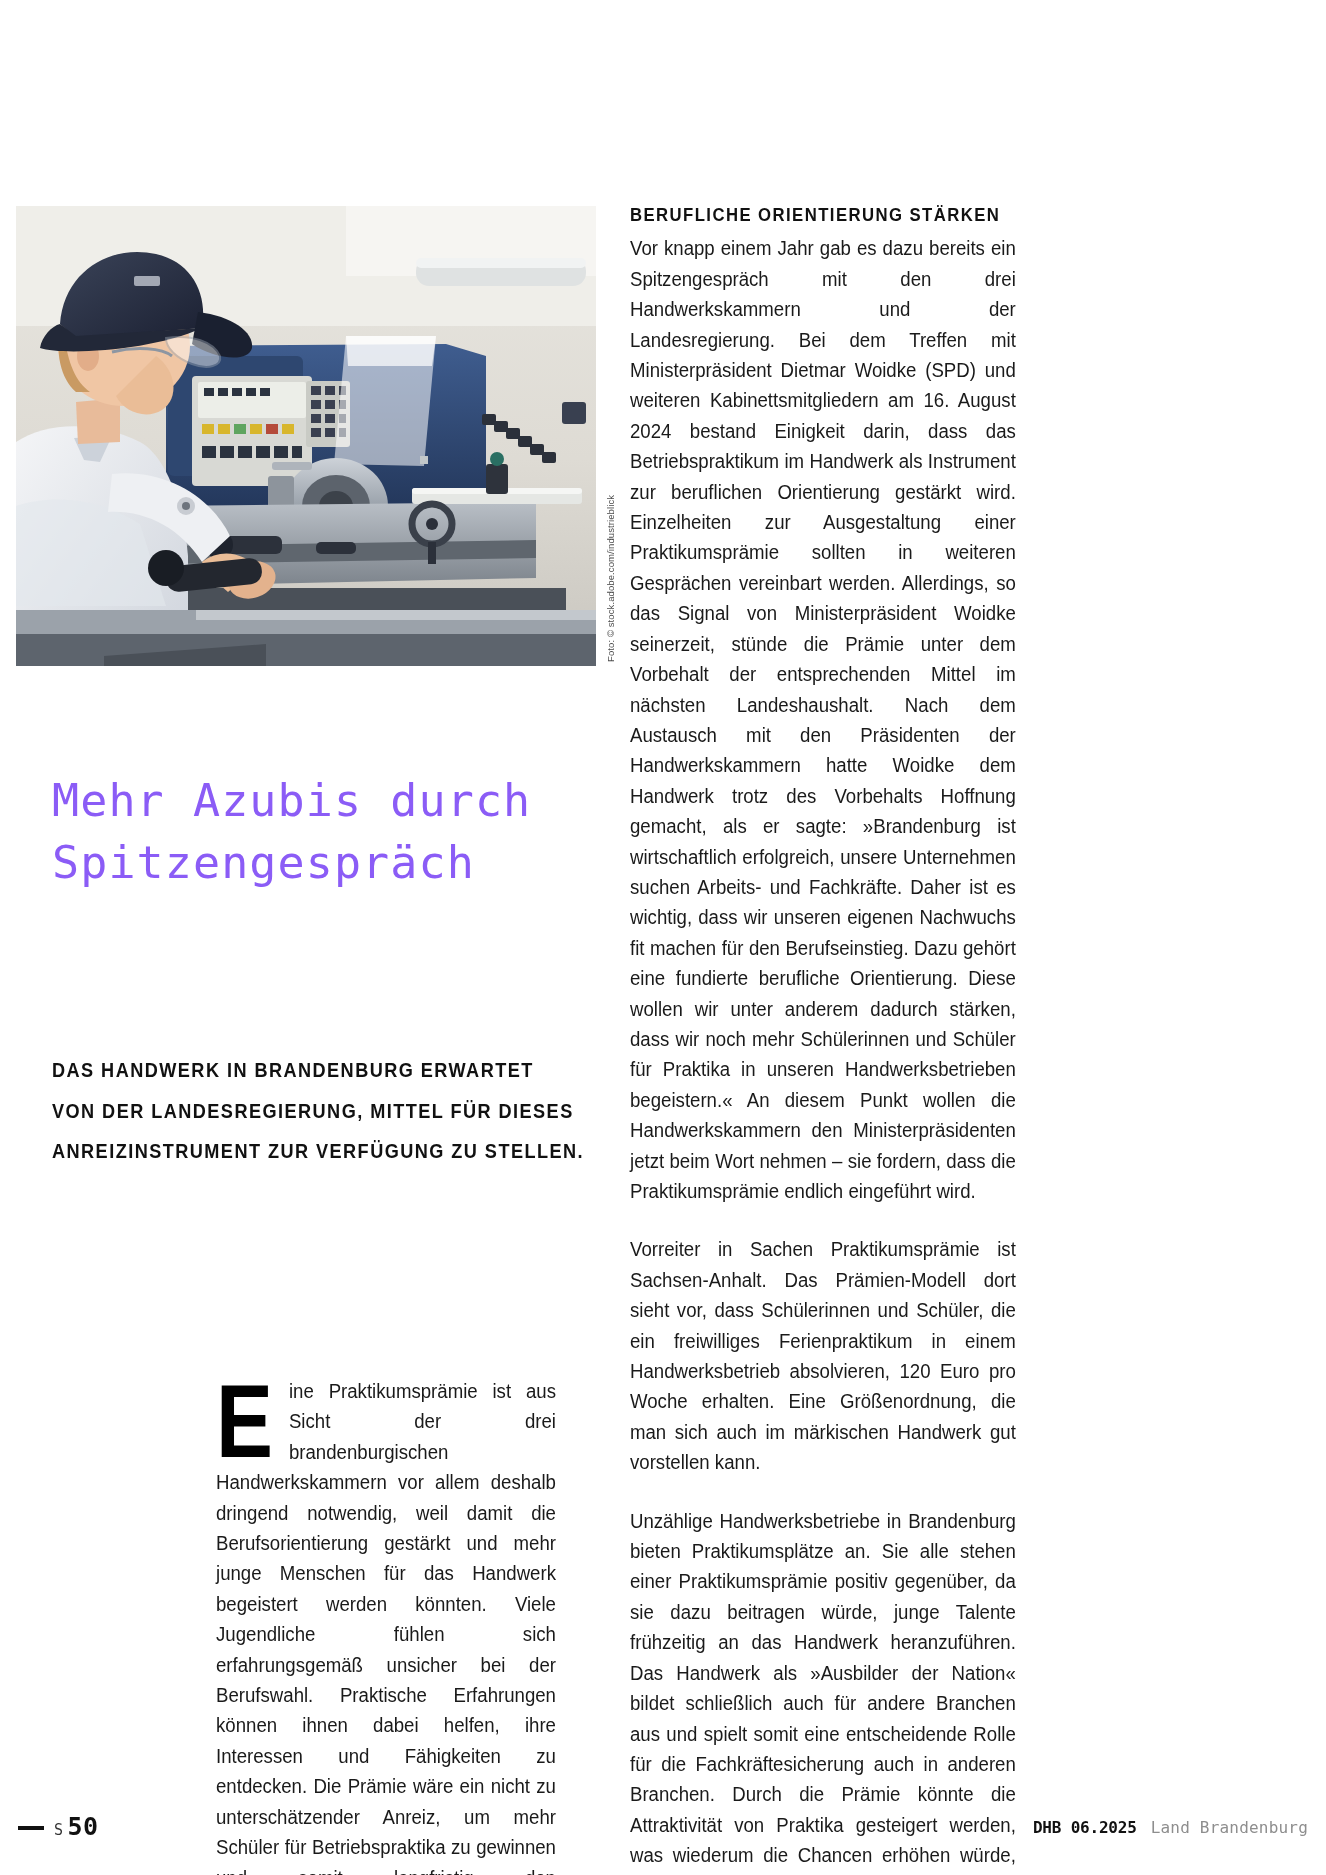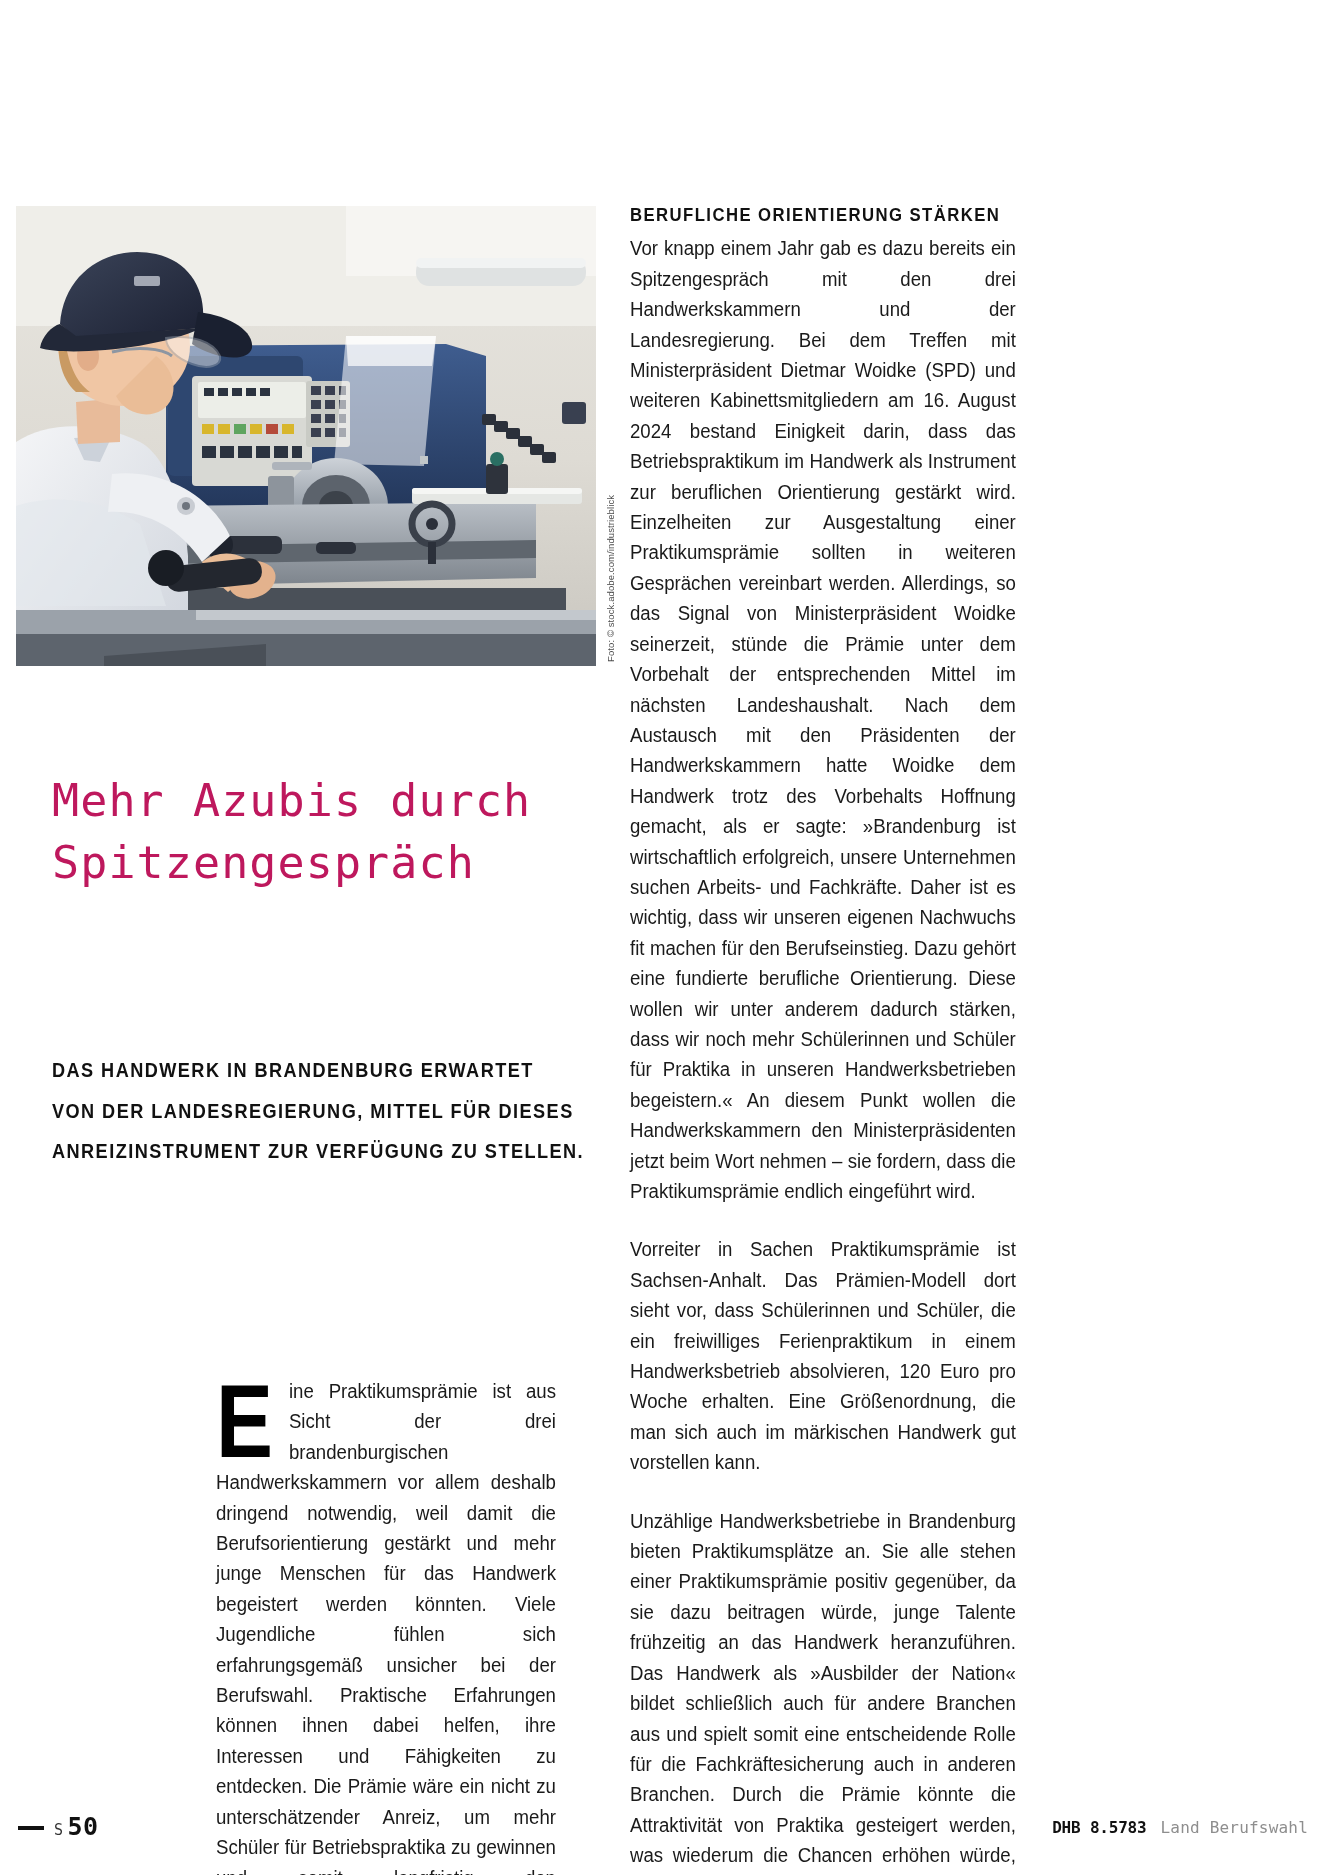--- a/index.html
+++ b/index.html
@@ -55,21 +55,21 @@
   
   .headline {
     position: absolute;
     left: 52px;
     top: 740px;
     width: 570px;
     font-family: "DejaVu Sans Mono", "Liberation Mono", monospace;
     font-size: 45px;
     line-height: 1.38;
     letter-spacing: 1.1px;
-    color: #be185d;
+    color: #8b5cf6;
     font-weight: 400;
   }
   .headline .hl-line { display: block; white-space: nowrap; }
 
   
   .deck {
     position: absolute;
     left: 52px;
     top: 1050px;
     width: 600px;
@@ -383,16 +383,16 @@
     <p><span class="kicker">BERUFLICHE ORIENTIERUNG STÄRKEN</span><span>Vor knapp einem Jahr gab es dazu bereits ein Spitzengespräch mit den drei Handwerkskammern und der Landesregierung. Bei dem Treffen mit Ministerpräsident Dietmar Woidke (SPD) und weiteren Kabinettsmitgliedern am 16. August 2024 bestand Einigkeit darin, dass das Betriebspraktikum im Handwerk als Instrument zur beruflichen Orientierung gestärkt wird. Einzelheiten zur Ausgestaltung einer Praktikumsprämie sollten in weiteren Gesprächen vereinbart werden. Allerdings, so das Signal von Ministerpräsident Woidke seinerzeit, stünde die Prämie unter dem Vorbehalt der entsprechenden Mittel im nächsten Landeshaushalt. Nach dem Austausch mit den Präsidenten der Handwerkskammern hatte Woidke dem Handwerk trotz des Vorbehalts Hoffnung gemacht, als er sagte: »Brandenburg ist wirtschaftlich erfolgreich, unsere Unternehmen suchen Arbeits- und Fachkräfte. Daher ist es wichtig, dass wir unseren eigenen Nachwuchs fit machen für den Berufseinstieg. Dazu gehört eine fundierte berufliche Orientierung. Diese wollen wir unter anderem dadurch stärken, dass wir noch mehr Schülerinnen und Schüler für Praktika in unseren Handwerksbetrieben begeistern.« An diesem Punkt wollen die Handwerkskammern den Ministerpräsidenten jetzt beim Wort nehmen – sie fordern, dass die Praktikumsprämie endlich eingeführt wird.</span></p>
     <p>Vorreiter in Sachen Praktikumsprämie ist Sachsen-Anhalt. Das Prämien-Modell dort sieht vor, dass Schülerinnen und Schüler, die ein freiwilliges Ferienpraktikum in einem Handwerksbetrieb absolvieren, 120 Euro pro Woche erhalten. Eine Größenordnung, die man sich auch im märkischen Handwerk gut vorstellen kann.</p>
     <p><span>Unzählige Handwerksbetriebe in Brandenburg bieten Praktikumsplätze an. Sie alle stehen einer Praktikumsprämie positiv gegenüber, da sie dazu beitragen würde, junge Talente frühzeitig an das Handwerk heranzuführen. Das Handwerk als »Ausbilder der Nation« bildet schließlich auch für andere Branchen aus und spielt somit eine entscheidende Rolle für die Fachkräftesicherung auch in anderen Branchen. Durch die Prämie könnte die Attraktivität von Praktika gesteigert werden, was wiederum die Chancen erhöhen würde, mehr motivierte Auszubildende zu gewinnen. Die Ausbildungsbereitschaft im Handwerk ist unverändert hoch. Das belegt u. a. folgende Zahl: Aktuell suchen Brandenburgs Handwerksbetriebe für das im Sommer beginnende Ausbildungsjahr noch Bewerberinnen und Bewerber für mehr als 2.000 unbesetzte Lehrstellen.</span></p>
   </div>
 
   <div class="footer-rule"></div>
   <div class="footer-left">
     <span class="pg-s">S</span><span class="pg-num">50</span>
   </div>
   <div class="footer-right">
-    <span class="issue">DHB 8.5783</span><span class="region">Land Berufswahl</span>
+    <span class="issue">DHB 06.2025</span><span class="region">Land Brandenburg</span>
   </div>
 
 </div>
 
 </body></html>

